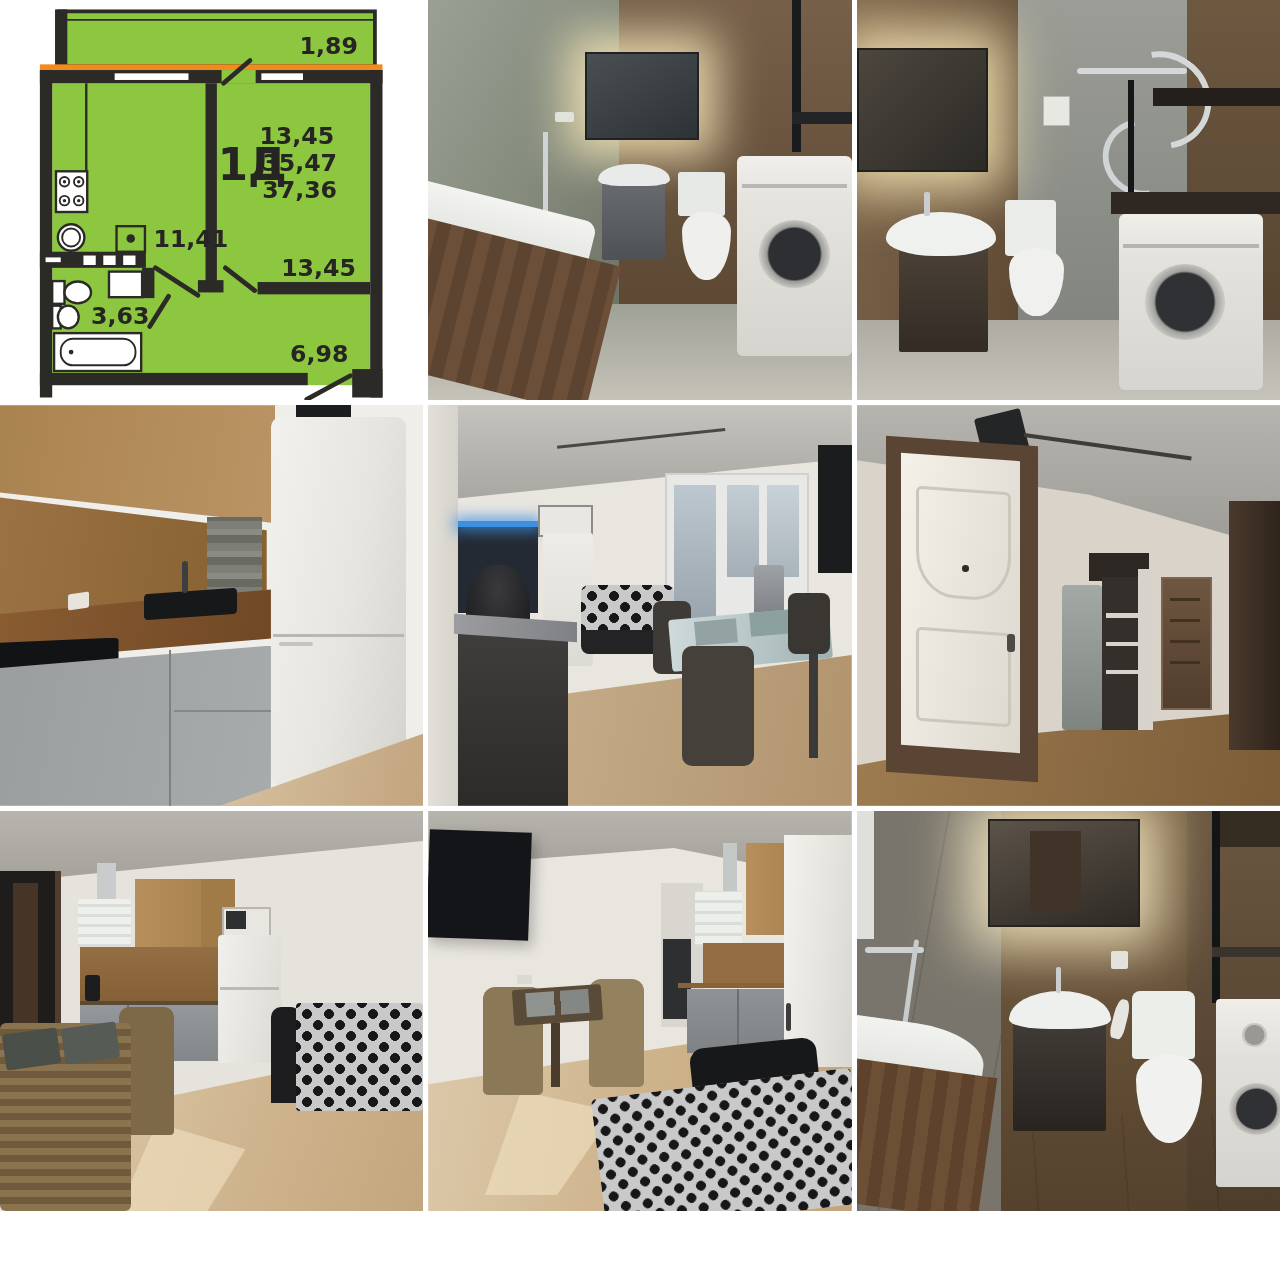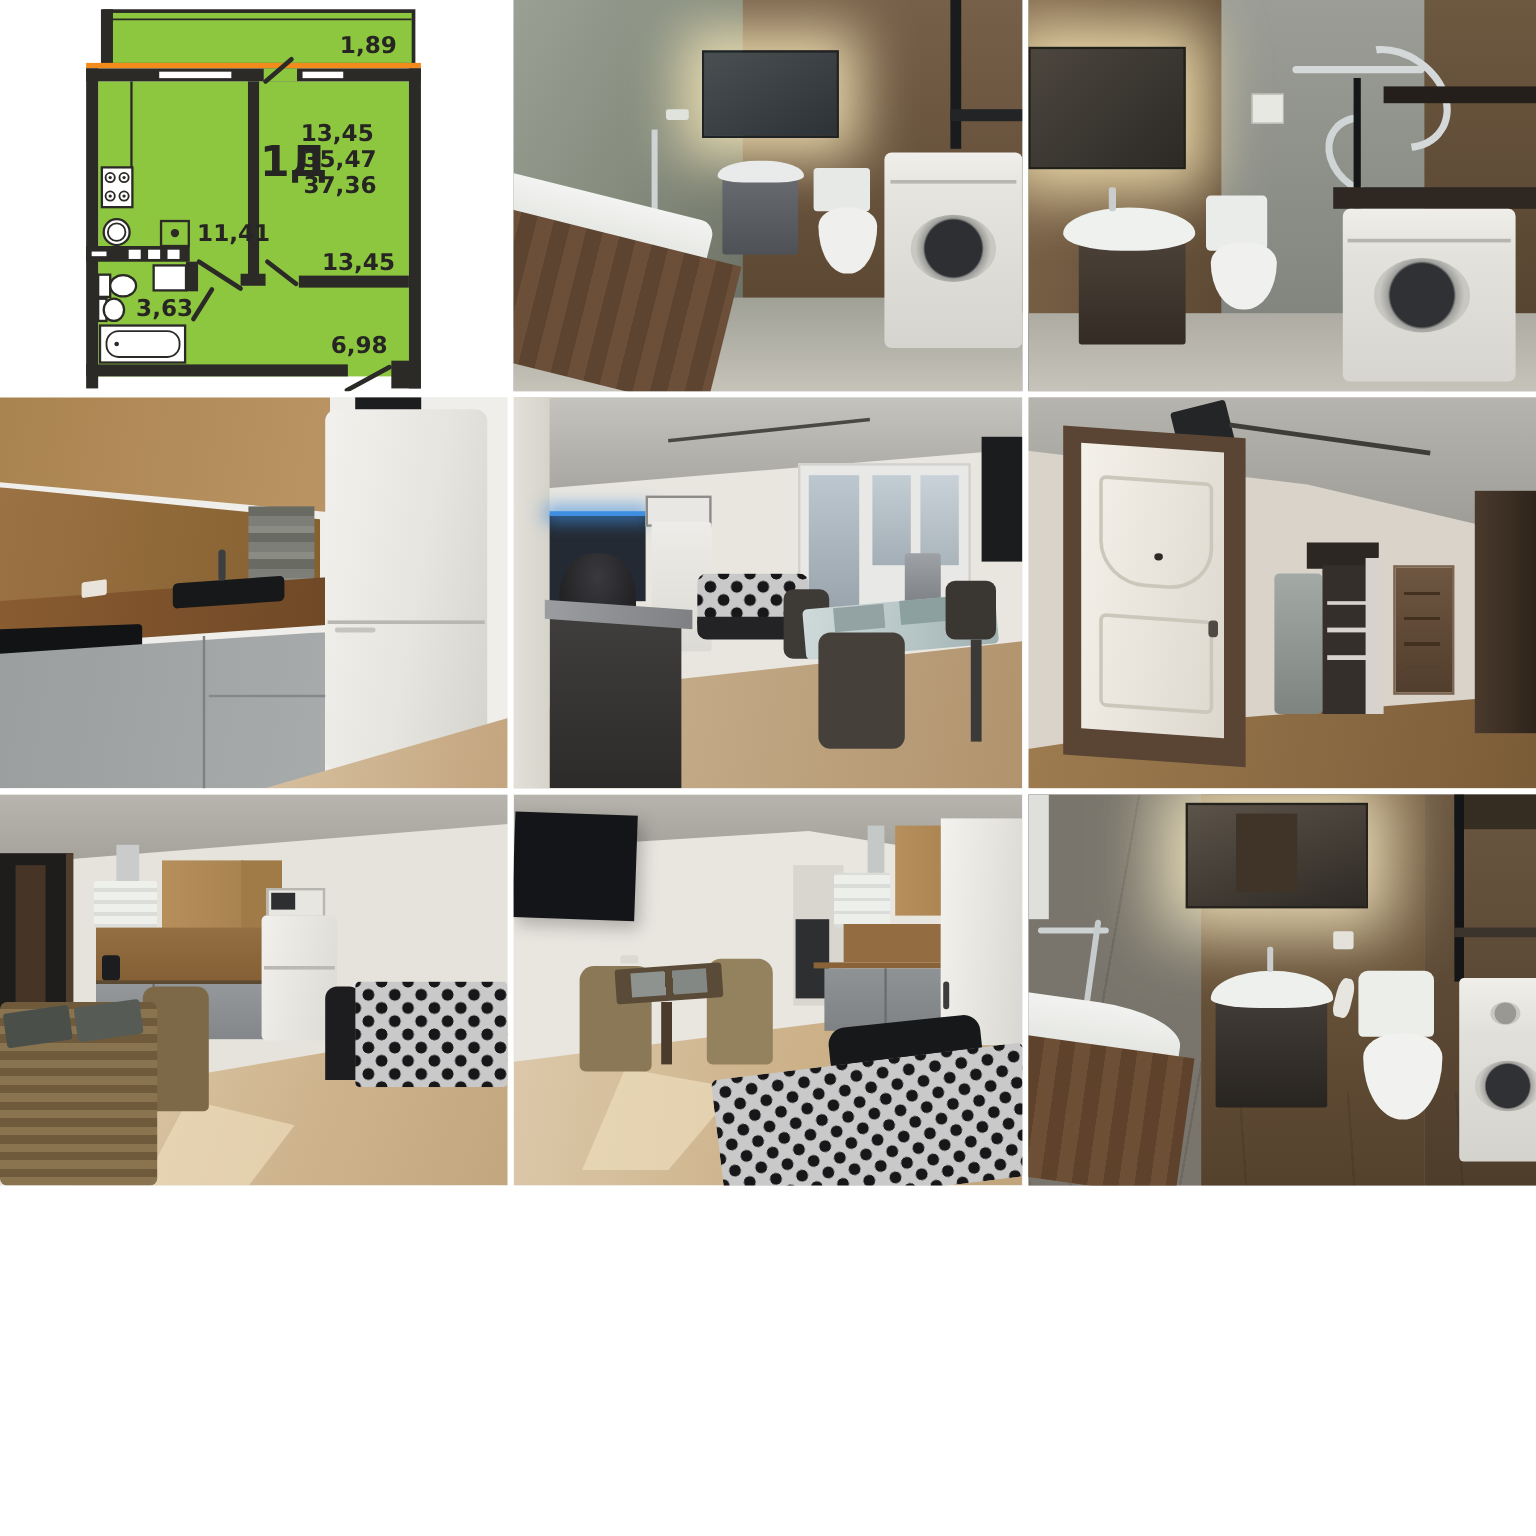--- a/index.html
+++ b/index.html
@@ -1,17 +1,17 @@
 <!DOCTYPE html>
 <html style="--plan_green: #8dc63f; --wall_dark: #2b2a27; --balcony_divider_orange: #f28a1c; --label_text: #262523;"><head>
 <meta charset="utf-8">
 <style>
   html,body{margin:0;padding:0;background:#fff;}
   body{width:1280px;height:1280px;font-family:"DejaVu Sans","Liberation Sans",sans-serif;}
-  .grid{display:grid;width:1280px;height:988px;grid-template-columns:repeat(3,1fr);grid-template-rows:repeat(3,1fr);gap:5px;background:#fff;border-radius:30px;}
+  .grid{display:grid;width:1280px;height:1211px;grid-template-columns:repeat(3,1fr);grid-template-rows:repeat(3,1fr);gap:5px;background:#fff;border-radius:30px;}
   .cell{position:relative;overflow:hidden;background:#777;}
   .plan-cell{background:#fff;}
   .plan-cell svg{width:100%;height:100%;display:block;}
   .plan-num{font-weight:bold;fill:var(--label_text,#262523);font-size:25px;font-family:"DejaVu Sans",sans-serif;}
   .plan-unit{font-weight:bold;fill:var(--label_text,#262523);font-size:46px;font-family:"DejaVu Sans",sans-serif;}
   .s{position:absolute;}
   
   .streaks{background-image:repeating-linear-gradient(78deg,rgba(60,58,54,.35) 0 3px,transparent 3px 46px);}
   .plank{background-image:repeating-linear-gradient(80deg,rgba(80,60,30,.14) 0 2px,transparent 2px 36px);}
   .weave{background-image:repeating-linear-gradient(0deg,rgba(0,0,0,.25) 0 3px,transparent 3px 7px);}

